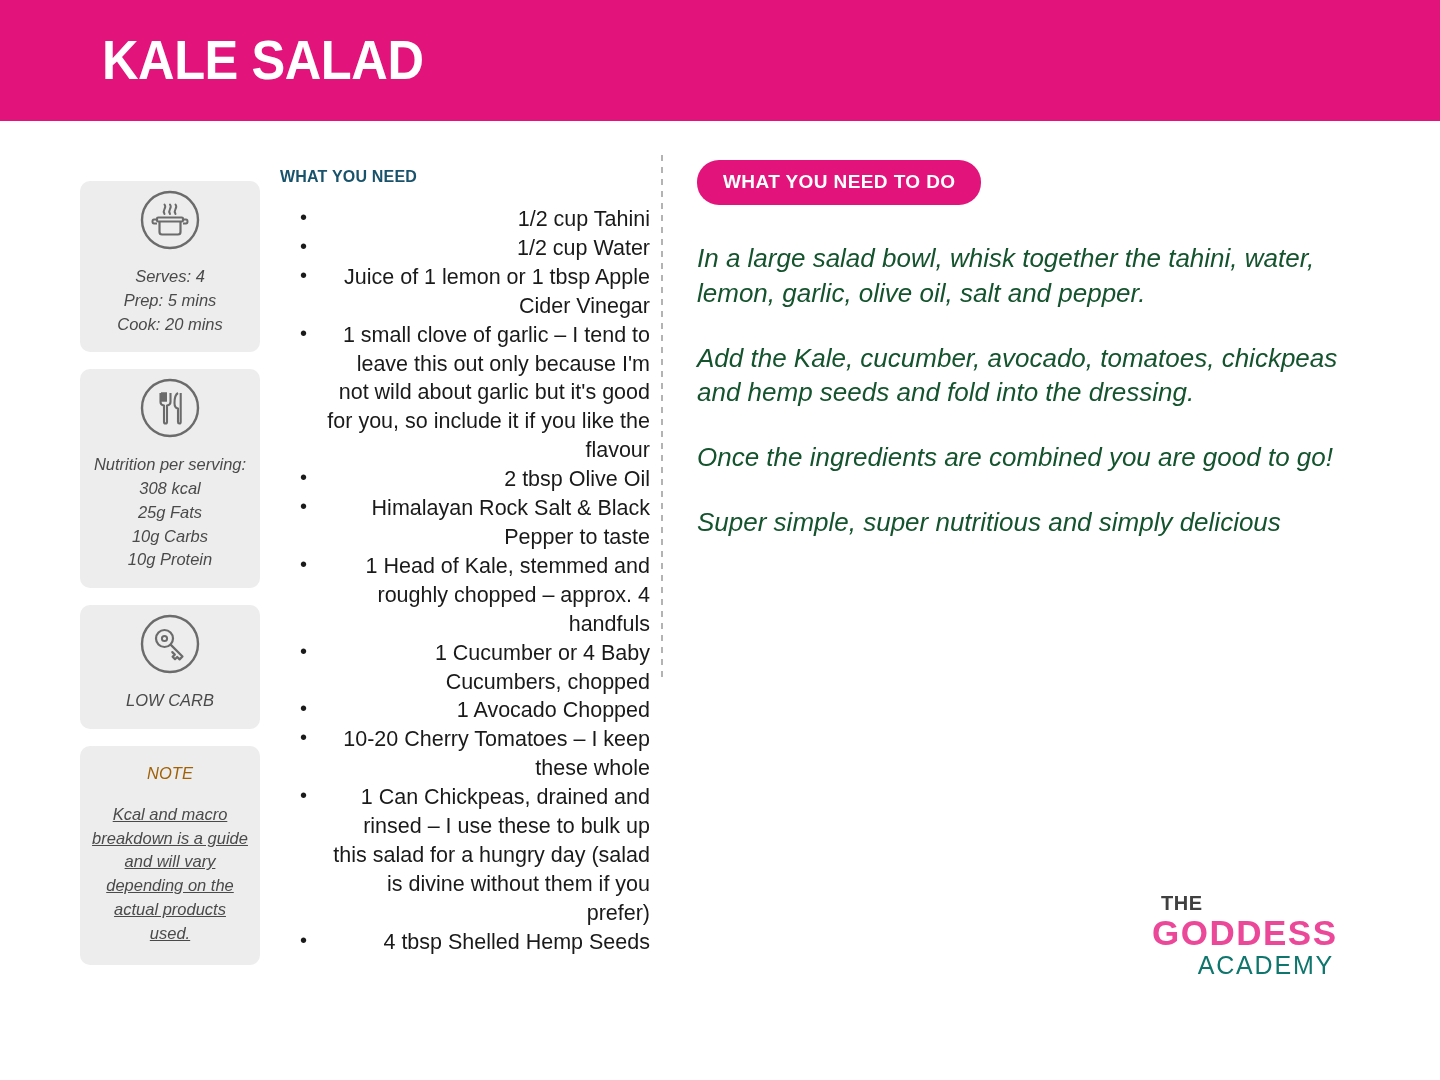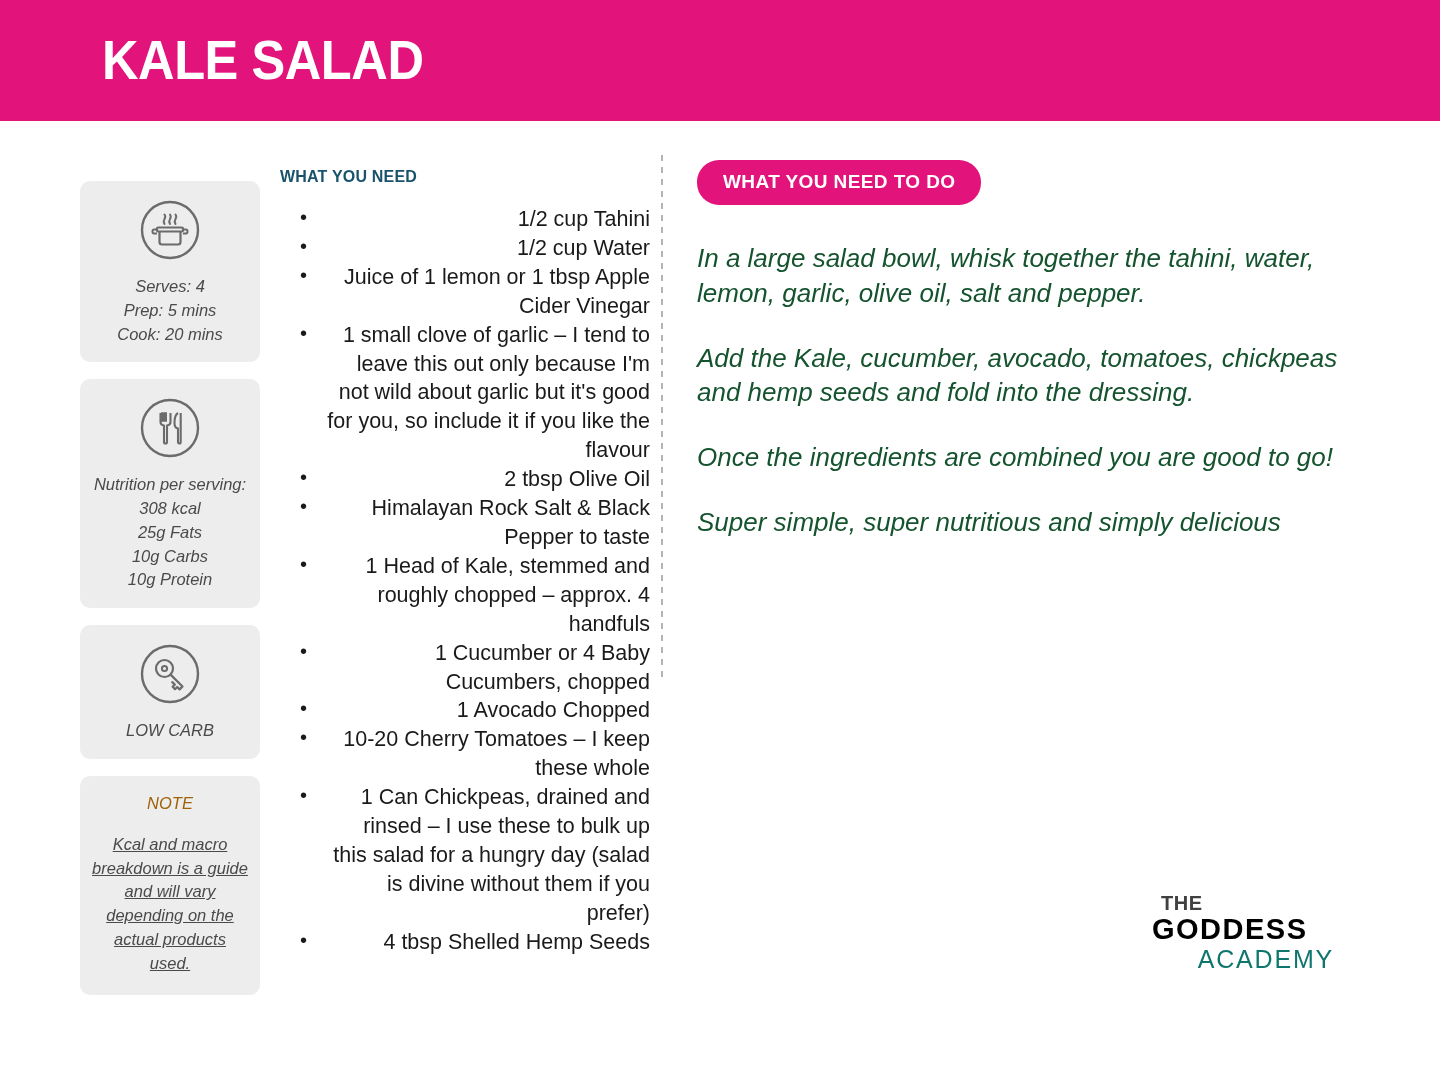--- a/index.html
+++ b/index.html
@@ -47,21 +47,21 @@
   .sidebar {
     position: absolute;
     left: 80px;
     top: 181px;
     width: 180px;
   }
   .info-card {
     background: #ededed;
     border-radius: 10px;
     width: 180px;
-    padding: 14px 10px 16px 10px;
+    padding: 4px 10px 16px 10px;
     margin-bottom: 17px;
     text-align: center;
   }
   .card-icon {
     display: block;
     margin: 4px auto 10px auto;
   }
   .card-text {
     font-size: 16.5px;
     font-style: italic;
@@ -171,23 +171,23 @@
   }
   .logo-the {
     font-size: 20px;
     font-weight: bold;
     color: #404040;
     letter-spacing: 0.5px;
     line-height: 1;
     margin-left: 9px;
   }
   .logo-goddess {
-    font-size: 29px;
-    font-weight: bold;
-    color: #000000;
+    font-size: 35px;
+    font-weight: bold;
+    color: #ec4899;
     letter-spacing: 1.5px;
     line-height: 1.02;
     margin-top: 2px;
   }
   .logo-academy {
     font-size: 25px;
     color: #0f766e;
     letter-spacing: 1.8px;
     line-height: 1;
     text-align: right;

